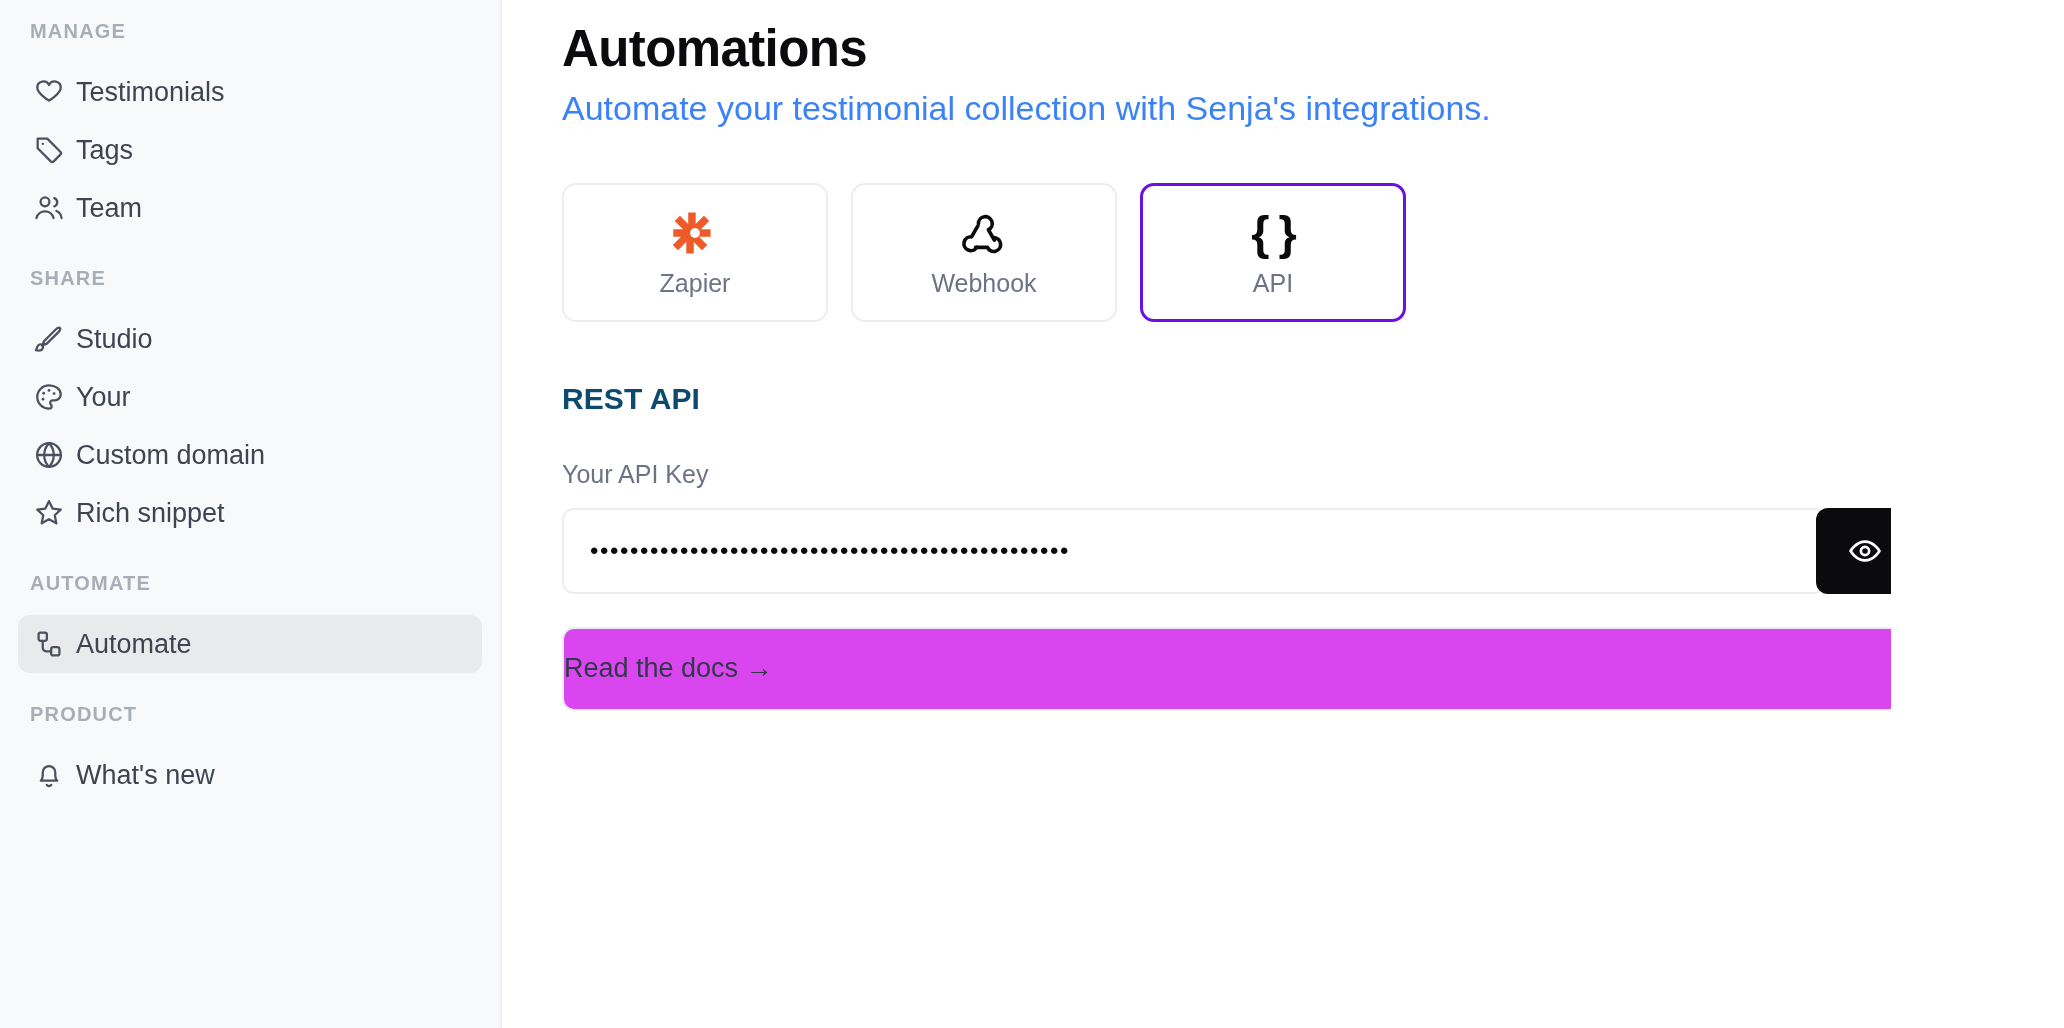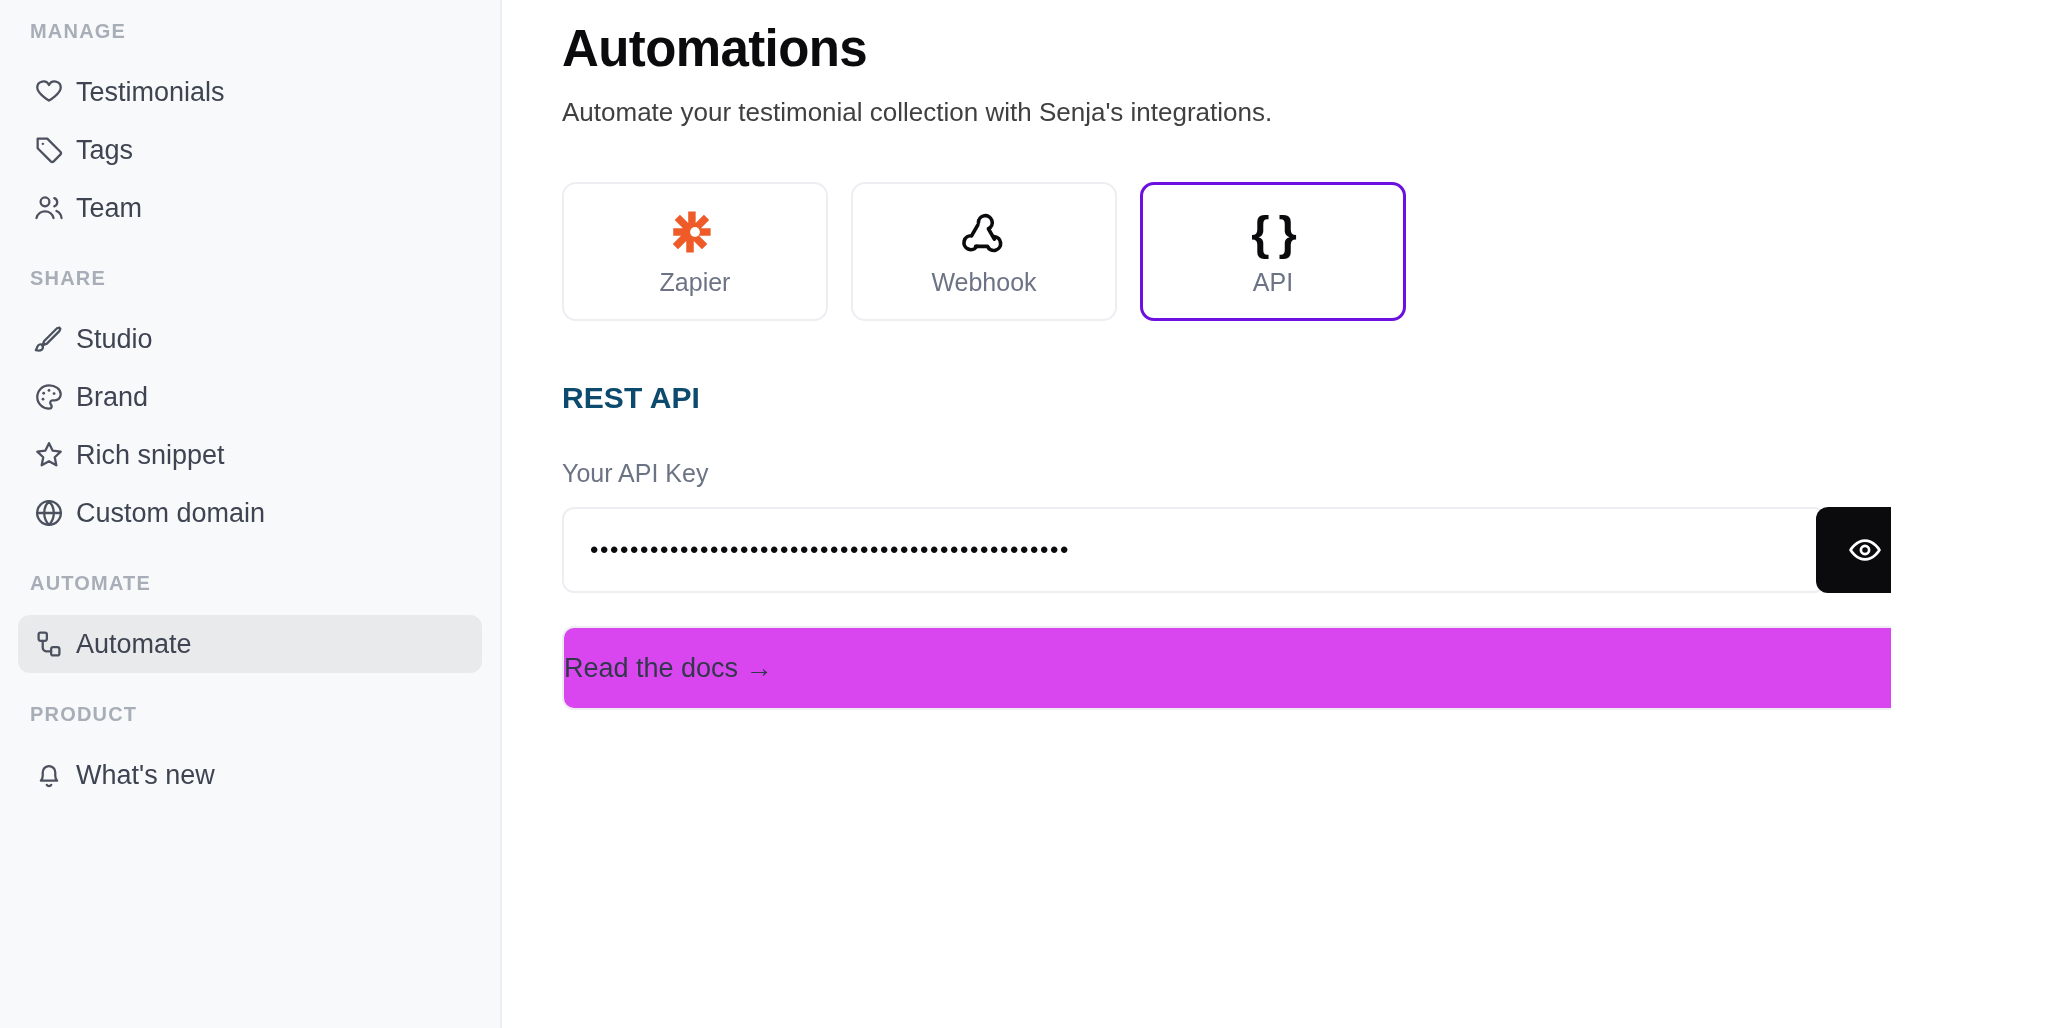--- a/index.html
+++ b/index.html
@@ -84,23 +84,23 @@
 
   .page-title {
     font-size: 51px;
     font-weight: 700;
     color: #0b0b0d;
     letter-spacing: -0.6px;
     line-height: 1.15;
   }
 
   .page-subtitle {
-    font-size: 26px;
-    color: #404040;
-    margin-top: 17px;
+    font-size: 34px;
+    color: #3b82f6;
+    margin-top: 7px;
     line-height: 1.3;
   }
 
   
   .cards {
     display: flex;
     gap: 23px;
     margin-top: 53px;
   }
 
@@ -294,41 +294,41 @@
       <div class="nav-item">
         <span class="nav-icon">
           <svg viewBox="0 0 24 24" fill="none" stroke="currentColor" stroke-width="1.7" stroke-linecap="round" stroke-linejoin="round">
             <path d="M12 3.2a8.8 8.8 0 0 0 0 17.6c1.3 0 2-.8 2-1.8 0-.6-.3-1-.6-1.4-.3-.4-.5-.8-.5-1.3 0-1 .8-1.8 1.8-1.8h1.6a4.5 4.5 0 0 0 4.5-4.5c0-3.9-4-6.8-8.8-6.8z"></path>
             <circle cx="8" cy="9.2" r="1.05" fill="currentColor" stroke="none"></circle>
             <circle cx="12" cy="7.1" r="1.05" fill="currentColor" stroke="none"></circle>
             <circle cx="15.8" cy="9.4" r="1.05" fill="currentColor" stroke="none"></circle>
             <circle cx="7.5" cy="13.6" r="1.05" fill="currentColor" stroke="none"></circle>
           </svg>
         </span>
-        <span class="nav-label">Brand</span>
-      </div>
-
-      <div class="nav-item">
-        <span class="nav-icon">
-          <svg viewBox="0 0 24 24" fill="none" stroke="currentColor" stroke-width="1.7" stroke-linecap="round" stroke-linejoin="round">
-            <path d="M12 3.1l2.7 5.6 6.1.8-4.5 4.2 1.2 6-5.5-3-5.5 3 1.2-6L3.2 9.5l6.1-.8z"></path>
-          </svg>
-        </span>
-        <span class="nav-label">Rich snippet</span>
+        <span class="nav-label">Your</span>
       </div>
 
       <div class="nav-item">
         <span class="nav-icon">
           <svg viewBox="0 0 24 24" fill="none" stroke="currentColor" stroke-width="1.7" stroke-linecap="round" stroke-linejoin="round">
             <circle cx="12" cy="12" r="8.9"></circle>
             <path d="M3.1 12h17.8"></path>
             <path d="M12 3.1c2.4 2.5 3.6 5.6 3.6 8.9s-1.2 6.4-3.6 8.9c-2.4-2.5-3.6-5.6-3.6-8.9S9.6 5.6 12 3.1z"></path>
           </svg>
         </span>
         <span class="nav-label">Custom domain</span>
+      </div>
+
+      <div class="nav-item">
+        <span class="nav-icon">
+          <svg viewBox="0 0 24 24" fill="none" stroke="currentColor" stroke-width="1.7" stroke-linecap="round" stroke-linejoin="round">
+            <path d="M12 3.1l2.7 5.6 6.1.8-4.5 4.2 1.2 6-5.5-3-5.5 3 1.2-6L3.2 9.5l6.1-.8z"></path>
+          </svg>
+        </span>
+        <span class="nav-label">Rich snippet</span>
       </div>
     </div>
 
 
     <div class="nav-group">
       <div class="spacer-md"></div>
       <div class="group-label">AUTOMATE</div>
       <div class="spacer-sm"></div>
 
       <div class="nav-item active">

